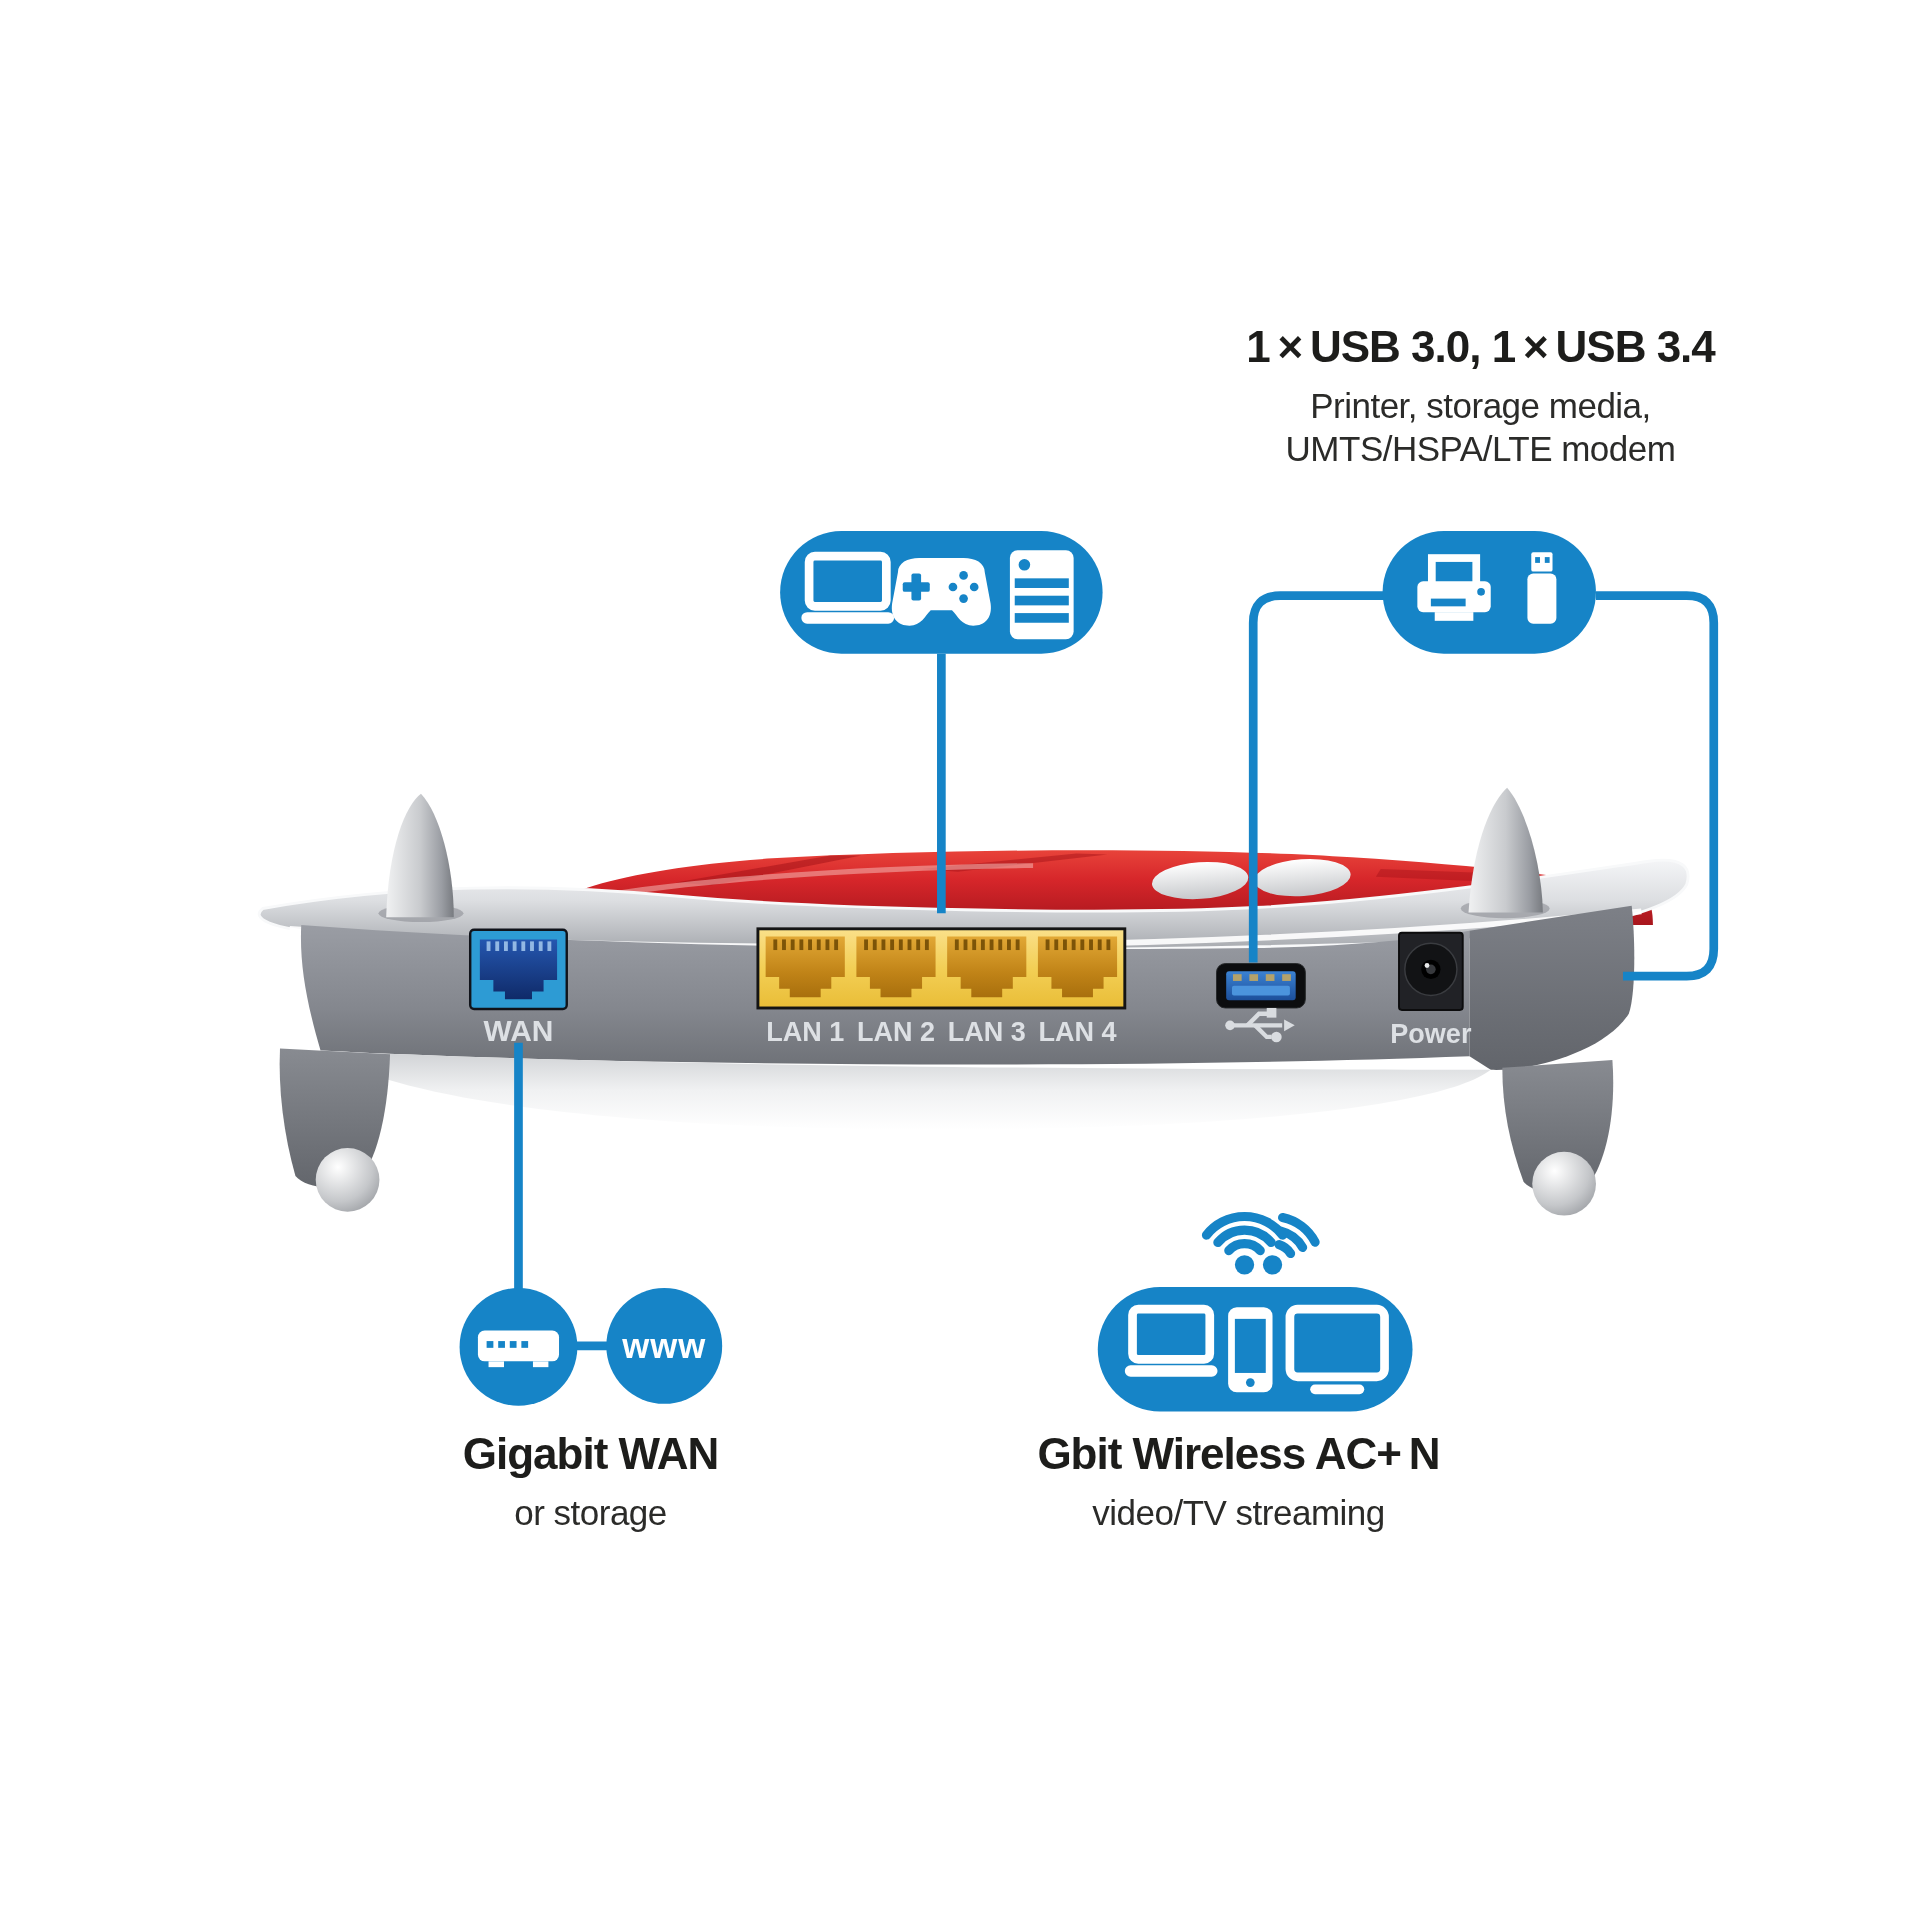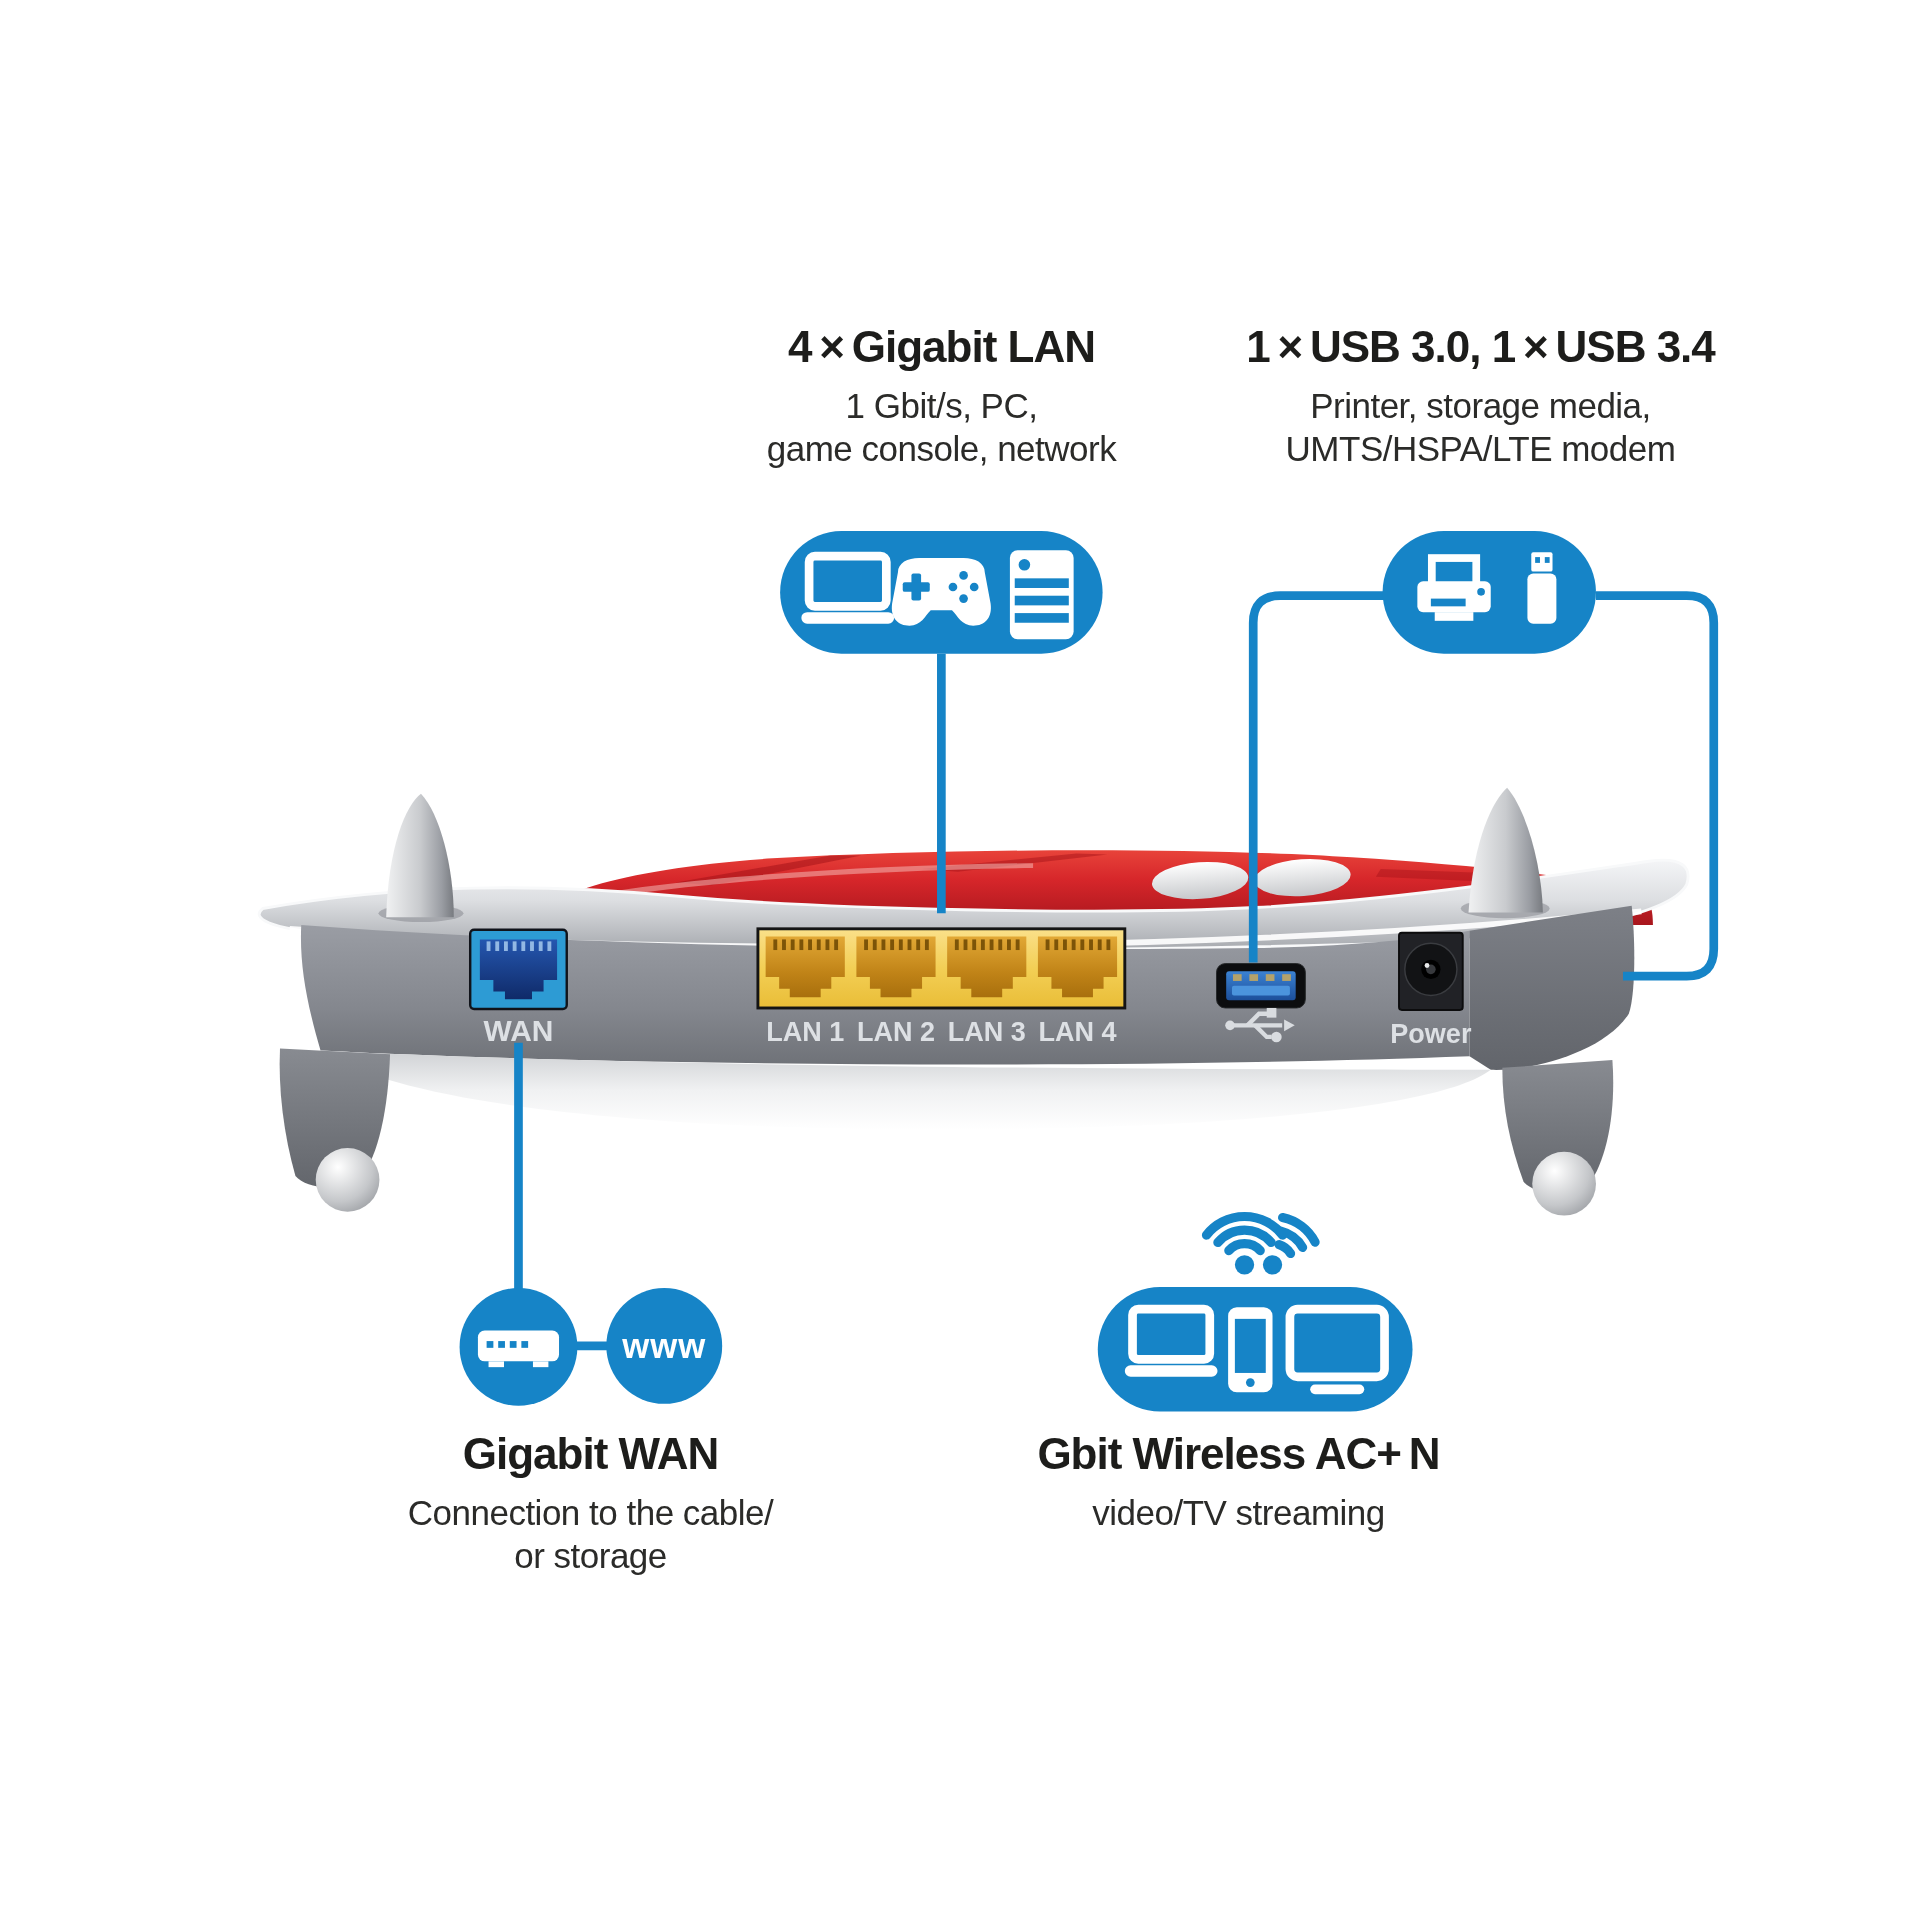--- a/index.html
+++ b/index.html
@@ -312,40 +312,32 @@
         <rect x="1279" y="1366" width="32" height="56" fill="#1684c7"></rect>
         <circle cx="1295" cy="1432" r="4.5" fill="#1684c7"></circle>
       </g>
       <g>
         <rect x="1336" y="1356" width="98" height="70" rx="8" fill="none" stroke="#ffffff" stroke-width="9"></rect>
         <rect x="1357" y="1434" width="56" height="10" rx="5" fill="#ffffff"></rect>
       </g>
     </g>
   </svg>
 
-  <div class="callout" style="left:652px;top:322px;">
-    <h3>4 × Gigabit LAN</h3>
-    <div class="lines">
-      <div>1 Gbit/s, PC,</div>
-      <div>game console, network</div>
-    </div>
-  </div>
 
   <div class="callout" style="left:1191px;top:322px;">
     <h3>1 × USB 3.0, 1 × USB 3.4</h3>
     <div class="lines">
       <div>Printer, storage media,</div>
       <div>UMTS/HSPA/LTE modem</div>
     </div>
   </div>
 
   <div class="callout" style="left:301px;top:1429px;">
     <h3>Gigabit WAN</h3>
     <div class="lines">
-      <div>Connection to the cable/</div>
       <div>or storage</div>
     </div>
   </div>
 
   <div class="callout" style="left:949px;top:1429px;">
     <h3>Gbit Wireless AC+ N</h3>
     <div class="lines">
       <div>video/TV streaming</div>
     </div>
   </div>

